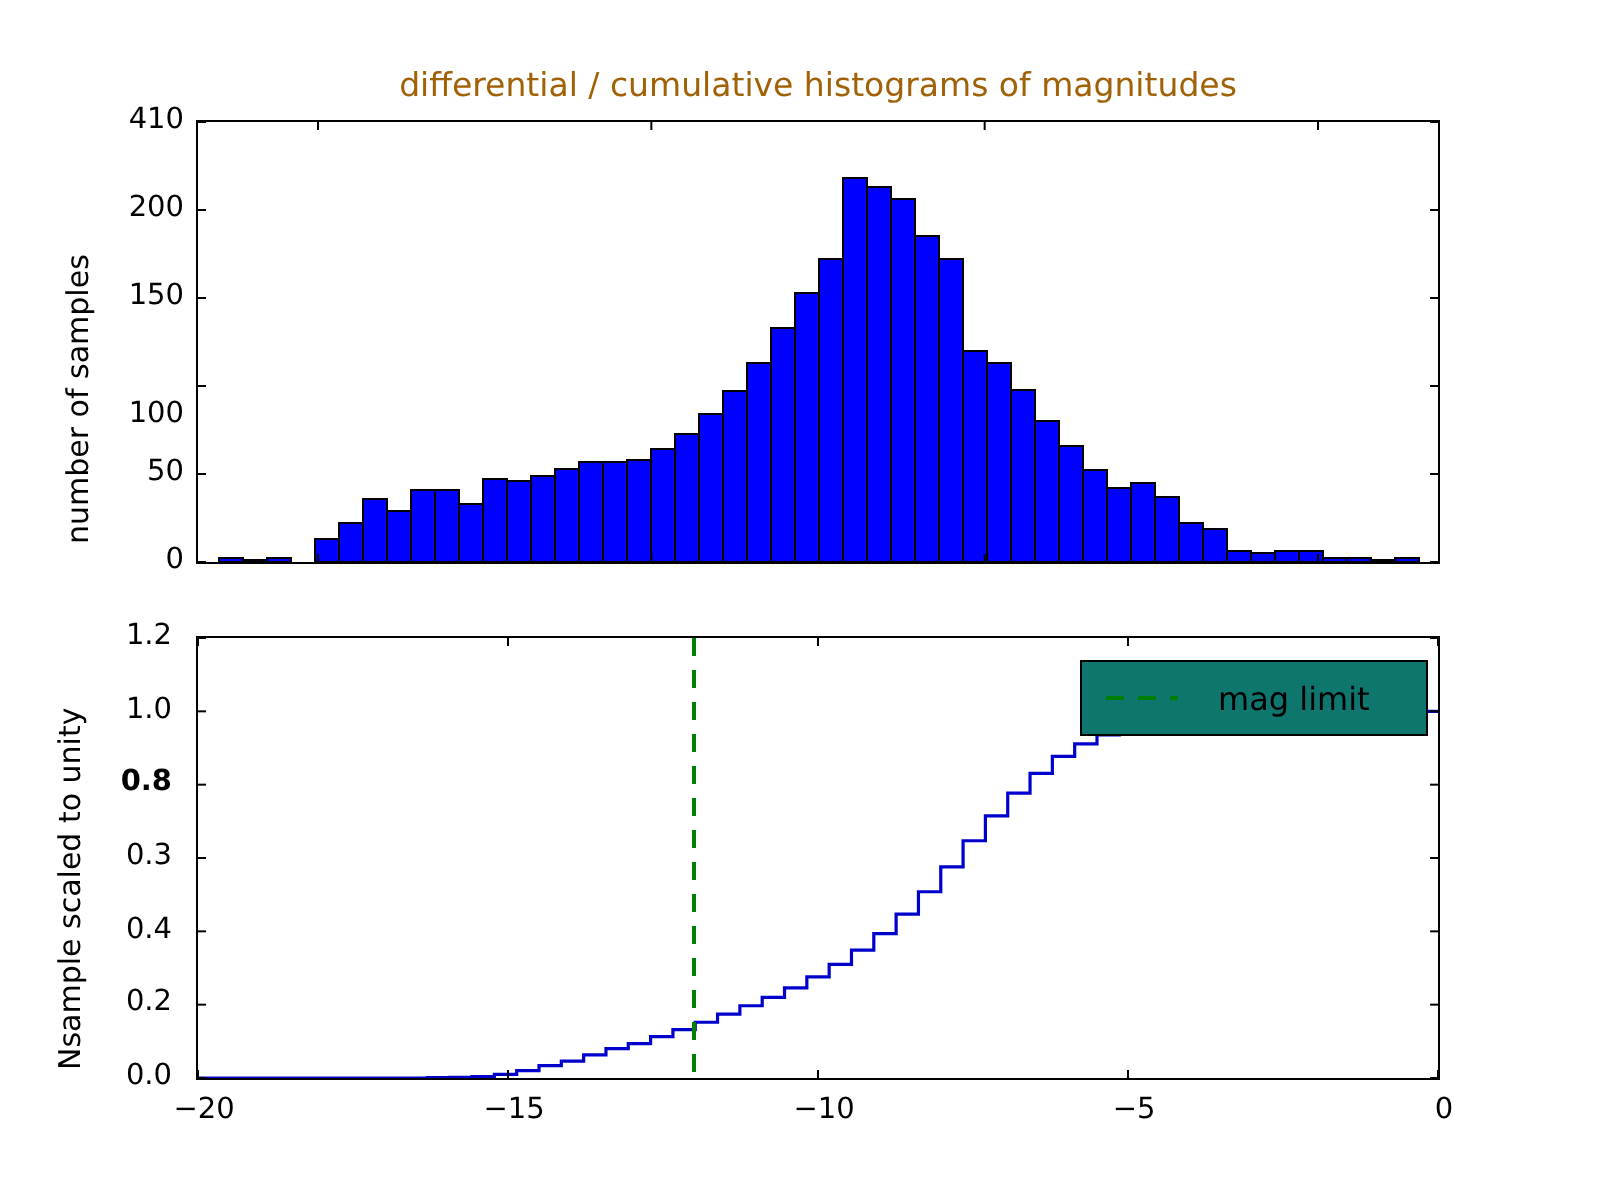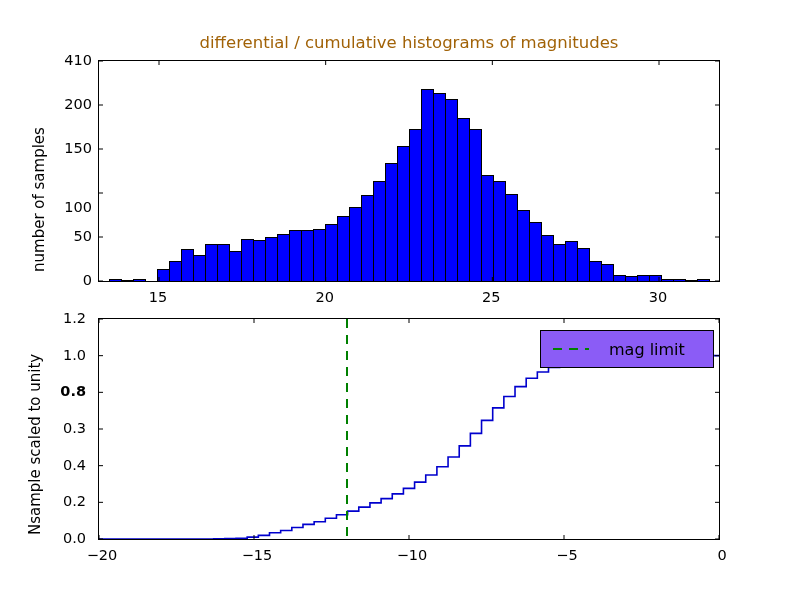--- a/index.html
+++ b/index.html
@@ -121,21 +121,21 @@
   }
 
   
   #legend {
     position: absolute;
     left: 540px;
     top: 330px;
     width: 174px;
     height: 38px;
     border: 1px solid #000000;
-    background: #8b5cf6;
+    background: #0f766e;
     box-sizing: border-box;
     display: flex;
     align-items: center;
     padding-left: 10px;
   }
   #legend-swatch {
     width: 40px;
     height: 14px;
     position: relative;
     flex: 0 0 auto;
@@ -238,26 +238,20 @@
 
   <div class="ytick-col" id="ytick-col-top">
       <div class="ytick-label" style="top: 213px;">0</div>
       <div class="ytick-label" style="top: 169px;">50</div>
       <div class="ytick-label" style="top: 140px;">100</div>
       <div class="ytick-label" style="top: 81px;">150</div>
       <div class="ytick-label" style="top: 37px;">200</div>
       <div class="ytick-label" style="top: -7px;">410</div>
     </div>
 
-  <div class="xtick-row" id="xtick-row-top">
-      <div class="xtick-label" style="left: 60px;">15</div>
-      <div class="xtick-label" style="left: 226.667px;">20</div>
-      <div class="xtick-label" style="left: 393.333px;">25</div>
-      <div class="xtick-label" style="left: 560px;">30</div>
-    </div>
 
   <div class="ylabel" id="ylabel-top">number of samples</div>
 
   <div class="axes" id="axes-bottom">
     <div class="plot-area">
       <svg class="plot-svg" id="svg-bottom" width="620" height="220">
           <path d="M0,220 L114.69999999999997,220 L114.69999999999997,219.81666666666666 L125.86000000000001,219.81666666666666 L125.86000000000001,219.63333333333333 L137.02,219.63333333333333 L137.02,219.26666666666668 L148.17999999999998,219.26666666666668 L148.17999999999998,218.16666666666666 L159.34,218.16666666666666 L159.34,216.33333333333334 L170.5,216.33333333333334 L170.5,213.76666666666668 L181.66,213.76666666666668 L181.66,211.56666666666666 L192.82000000000002,211.56666666666666 L192.82000000000002,208.45 L203.98000000000002,208.45 L203.98000000000002,205.33333333333334 L215.14,205.33333333333334 L215.14,202.76666666666665 L226.30000000000004,202.76666666666665 L226.30000000000004,199.28333333333333 L237.46,199.28333333333333 L237.46,195.8 L248.61999999999998,195.8 L248.61999999999998,192.13333333333333 L259.78000000000003,192.13333333333333 L259.78000000000003,188.1 L270.94,188.1 L270.94,183.88333333333333 L282.09999999999997,183.88333333333333 L282.09999999999997,179.66666666666666 L293.26000000000005,179.66666666666666 L293.26000000000005,174.9 L304.42,174.9 L304.42,169.39999999999998 L315.58,169.39999999999998 L315.58,163.16666666666666 L326.73999999999995,163.16666666666666 L326.73999999999995,156.01666666666665 L337.90000000000003,156.01666666666665 L337.90000000000003,147.76666666666665 L349.05999999999995,147.76666666666665 L349.05999999999995,138.05 L360.21999999999997,138.05 L360.21999999999997,126.86666666666666 L371.38,126.86666666666666 L371.38,114.4 L382.54,114.4 L382.54,101.38333333333333 L393.7,101.38333333333333 L393.7,88.91666666666666 L404.85999999999996,88.91666666666666 L404.85999999999996,77.54999999999998 L416.02000000000004,77.54999999999998 L416.02000000000004,67.65 L427.18000000000006,67.65 L427.18000000000006,59.21666666666667 L438.34000000000003,59.21666666666667 L438.34000000000003,52.98333333333332 L449.5,52.98333333333332 L449.5,48.400000000000006 L460.65999999999997,48.400000000000006 L460.65999999999997,44.916666666666686 L471.81999999999994,44.916666666666686 L471.81999999999994,42.16666666666666 L482.98,42.16666666666666 L482.98,40.150000000000006 L494.14000000000004,40.150000000000006 L494.14000000000004,38.68333333333334 L505.3,38.68333333333334 L505.3,37.76666666666665 L527,37.76666666666665 L527,37.03333333333333 L558,37.03333333333333 L558,36.66666666666666 L589,36.66666666666666 L589,36.66666666666666 L620,36.66666666666666 L620,36.66666666666666 L620,36.66666666666666" fill="none" stroke="#0000cd" stroke-width="1.6"></path>
           <line x1="248" y1="0" x2="248" y2="220" stroke="#008000" stroke-width="2" stroke-dasharray="9,7"></line>
           <g>
             <line x1="0" y1="220" x2="0" y2="216" stroke="#000" stroke-width="1"></line>

